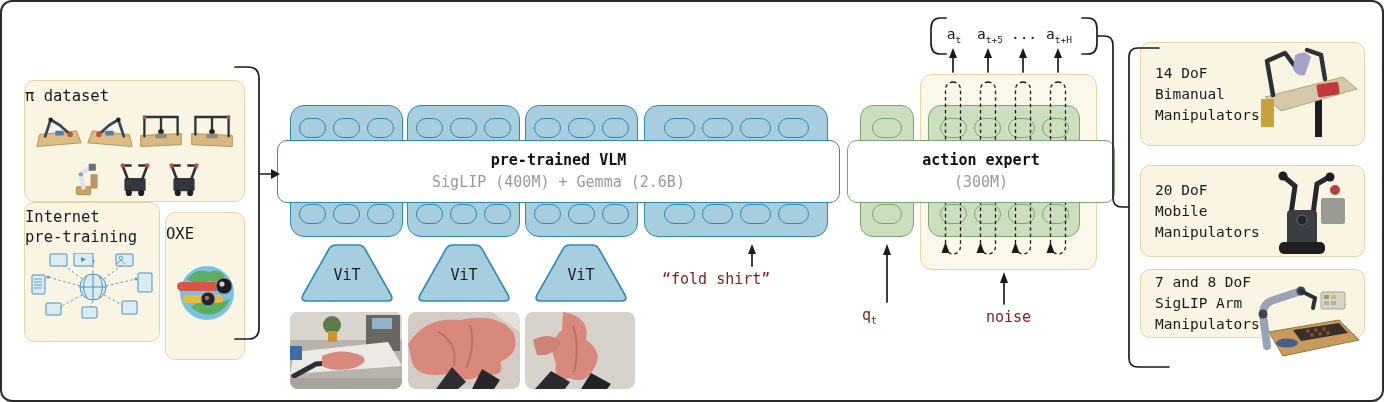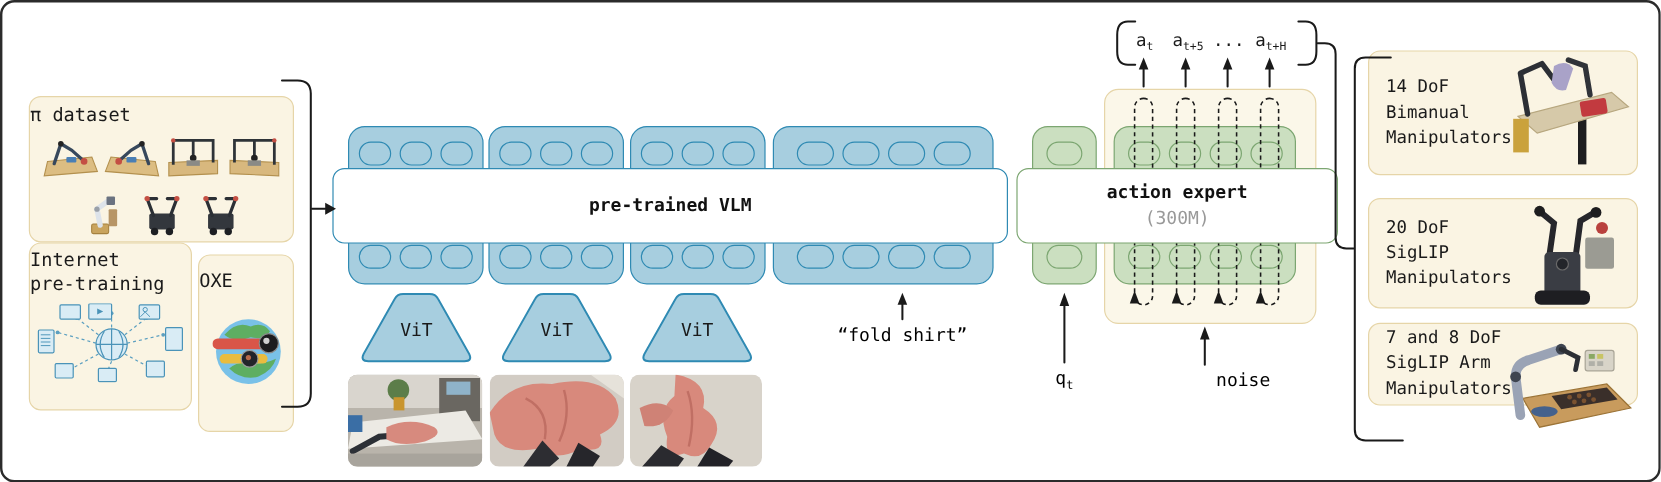--- a/index.html
+++ b/index.html
@@ -17,21 +17,21 @@
   .green-block{position:absolute;background:var(--green-fill);border:1.5px solid var(--green-border);border-radius:13px;top:103px;height:132px;z-index:1}
   .pill-row{position:absolute;left:0;right:0;display:flex;justify-content:center;gap:7px}
   .pill-row.top{top:12px}.pill-row.bot{bottom:12px}
   .pill{width:27px;height:20px;border-radius:10px;border:1.4px solid var(--blue-border)}
   .pill.g{border-color:var(--green-border)}
   .pill.w31{width:31px}
   .band{position:absolute;top:138px;height:63px;background:#fff;border-radius:10px;z-index:5;
         display:flex;flex-direction:column;align-items:center;justify-content:center;line-height:1.45}
   .band .t1{font-size:15px;font-weight:bold;color:#111}
   .band .t2{font-size:15px;color:var(--subtitle-gray)}
-  .label{position:absolute;font-size:15px;color:#000000;text-align:center;z-index:6}
+  .label{position:absolute;font-size:15px;color:#7f1d1d;z-index:6}
   .label sub{font-size:10px}
   .token{position:absolute;top:24px;font-size:14.5px;transform:translateX(-50%);z-index:6;white-space:nowrap}
   .token sub{font-size:9.5px}
   .trap{position:absolute;top:242px;width:96px;height:62px;z-index:1}
   .trap .tl{position:absolute;left:0;right:0;top:22px;text-align:center;font-size:15px}
   .cam{position:absolute;top:310px;height:77px;border-radius:8px;overflow:hidden;z-index:1}
   .robot-box{position:absolute;left:1138px;width:225px;background:var(--cream-fill);border:1.5px solid var(--cream-border);border-radius:10px}
   .robot-box .txt{position:absolute;left:14px;top:0;bottom:0;display:flex;flex-direction:column;justify-content:center;font-size:14.5px;line-height:21px;white-space:nowrap}
   .robot-box .pic{position:absolute;right:3px;top:2px;bottom:2px;width:108px}
   .panel-label{position:absolute;left:0;right:0;font-size:15.5px}
@@ -203,20 +203,21 @@
     <div class="pill-row bot">
         <span class="pill w31"></span>
         <span class="pill w31"></span>
         <span class="pill w31"></span>
         <span class="pill w31"></span>
       </div>
   </div>
 
   <div class="band" style="left:275px;width:563px;border:1.5px solid var(--blue-border)">
     <div class="t1">pre-trained VLM</div>
+    <div class="t2">SigLIP (400M) + Gemma (2.6B)</div>
   </div>
 
   <div class="trap" style="left:297px">
     <svg width="96" height="62" viewBox="0 0 96 62">
       <path d="M30 5 Q32 1 37 1 H59 Q64 1 66 5 L92 51 Q95 57 88 57 H8 Q1 57 4 51 Z" fill="var(--blue-fill)" stroke="var(--blue-border)" stroke-width="1.6"></path>
     </svg>
     <div class="tl">ViT</div>
   </div>
   <div class="trap" style="left:414px">
     <svg width="96" height="62" viewBox="0 0 96 62">
@@ -335,21 +336,21 @@
       <path d="M20 50 L14 16 L32 8 L44 24" stroke="#2c2f35" stroke-width="4.5" fill="none" stroke-linecap="round" stroke-linejoin="round"></path>
       <path d="M72 34 L68 10 L54 5" stroke="#303339" stroke-width="4.5" fill="none" stroke-linecap="round"></path>
       <rect x="64" y="38" width="22" height="13" rx="2" fill="#c23a3f" transform="rotate(-9 75 44)"></rect>
       <path d="M42 10 Q52 4 58 12 L52 30 Q44 32 40 24 Z" fill="#a9a2c8"></path>
       <rect x="8" y="54" width="13" height="28" fill="#caa23c"></rect>
     </svg>
   </div>
   <div class="robot-box" style="top:163px;height:92px">
     <div class="txt">
       <div>20 DoF</div>
-      <div>SigLIP</div>
+      <div>Mobile</div>
       <div>Manipulators</div>
     </div>
     <svg class="pic" viewBox="0 0 108 88">
       <path d="M38 46 L42 18 L30 8 M60 46 L64 16 L76 9" stroke="#26262b" stroke-width="5" fill="none" stroke-linecap="round"></path>
       <rect x="34" y="42" width="30" height="36" rx="4" fill="#3a3d44"></rect>
       <rect x="26" y="74" width="46" height="12" rx="5" fill="#1e1e22"></rect>
       <circle cx="30" cy="8" r="4.5" fill="#1d1d1f"></circle>
       <circle cx="77" cy="9" r="4.5" fill="#1d1d1f"></circle>
       <rect x="68" y="30" width="24" height="26" rx="2" fill="#9b9b93"></rect>
       <circle cx="82" cy="22" r="5" fill="#b9413d"></circle>

